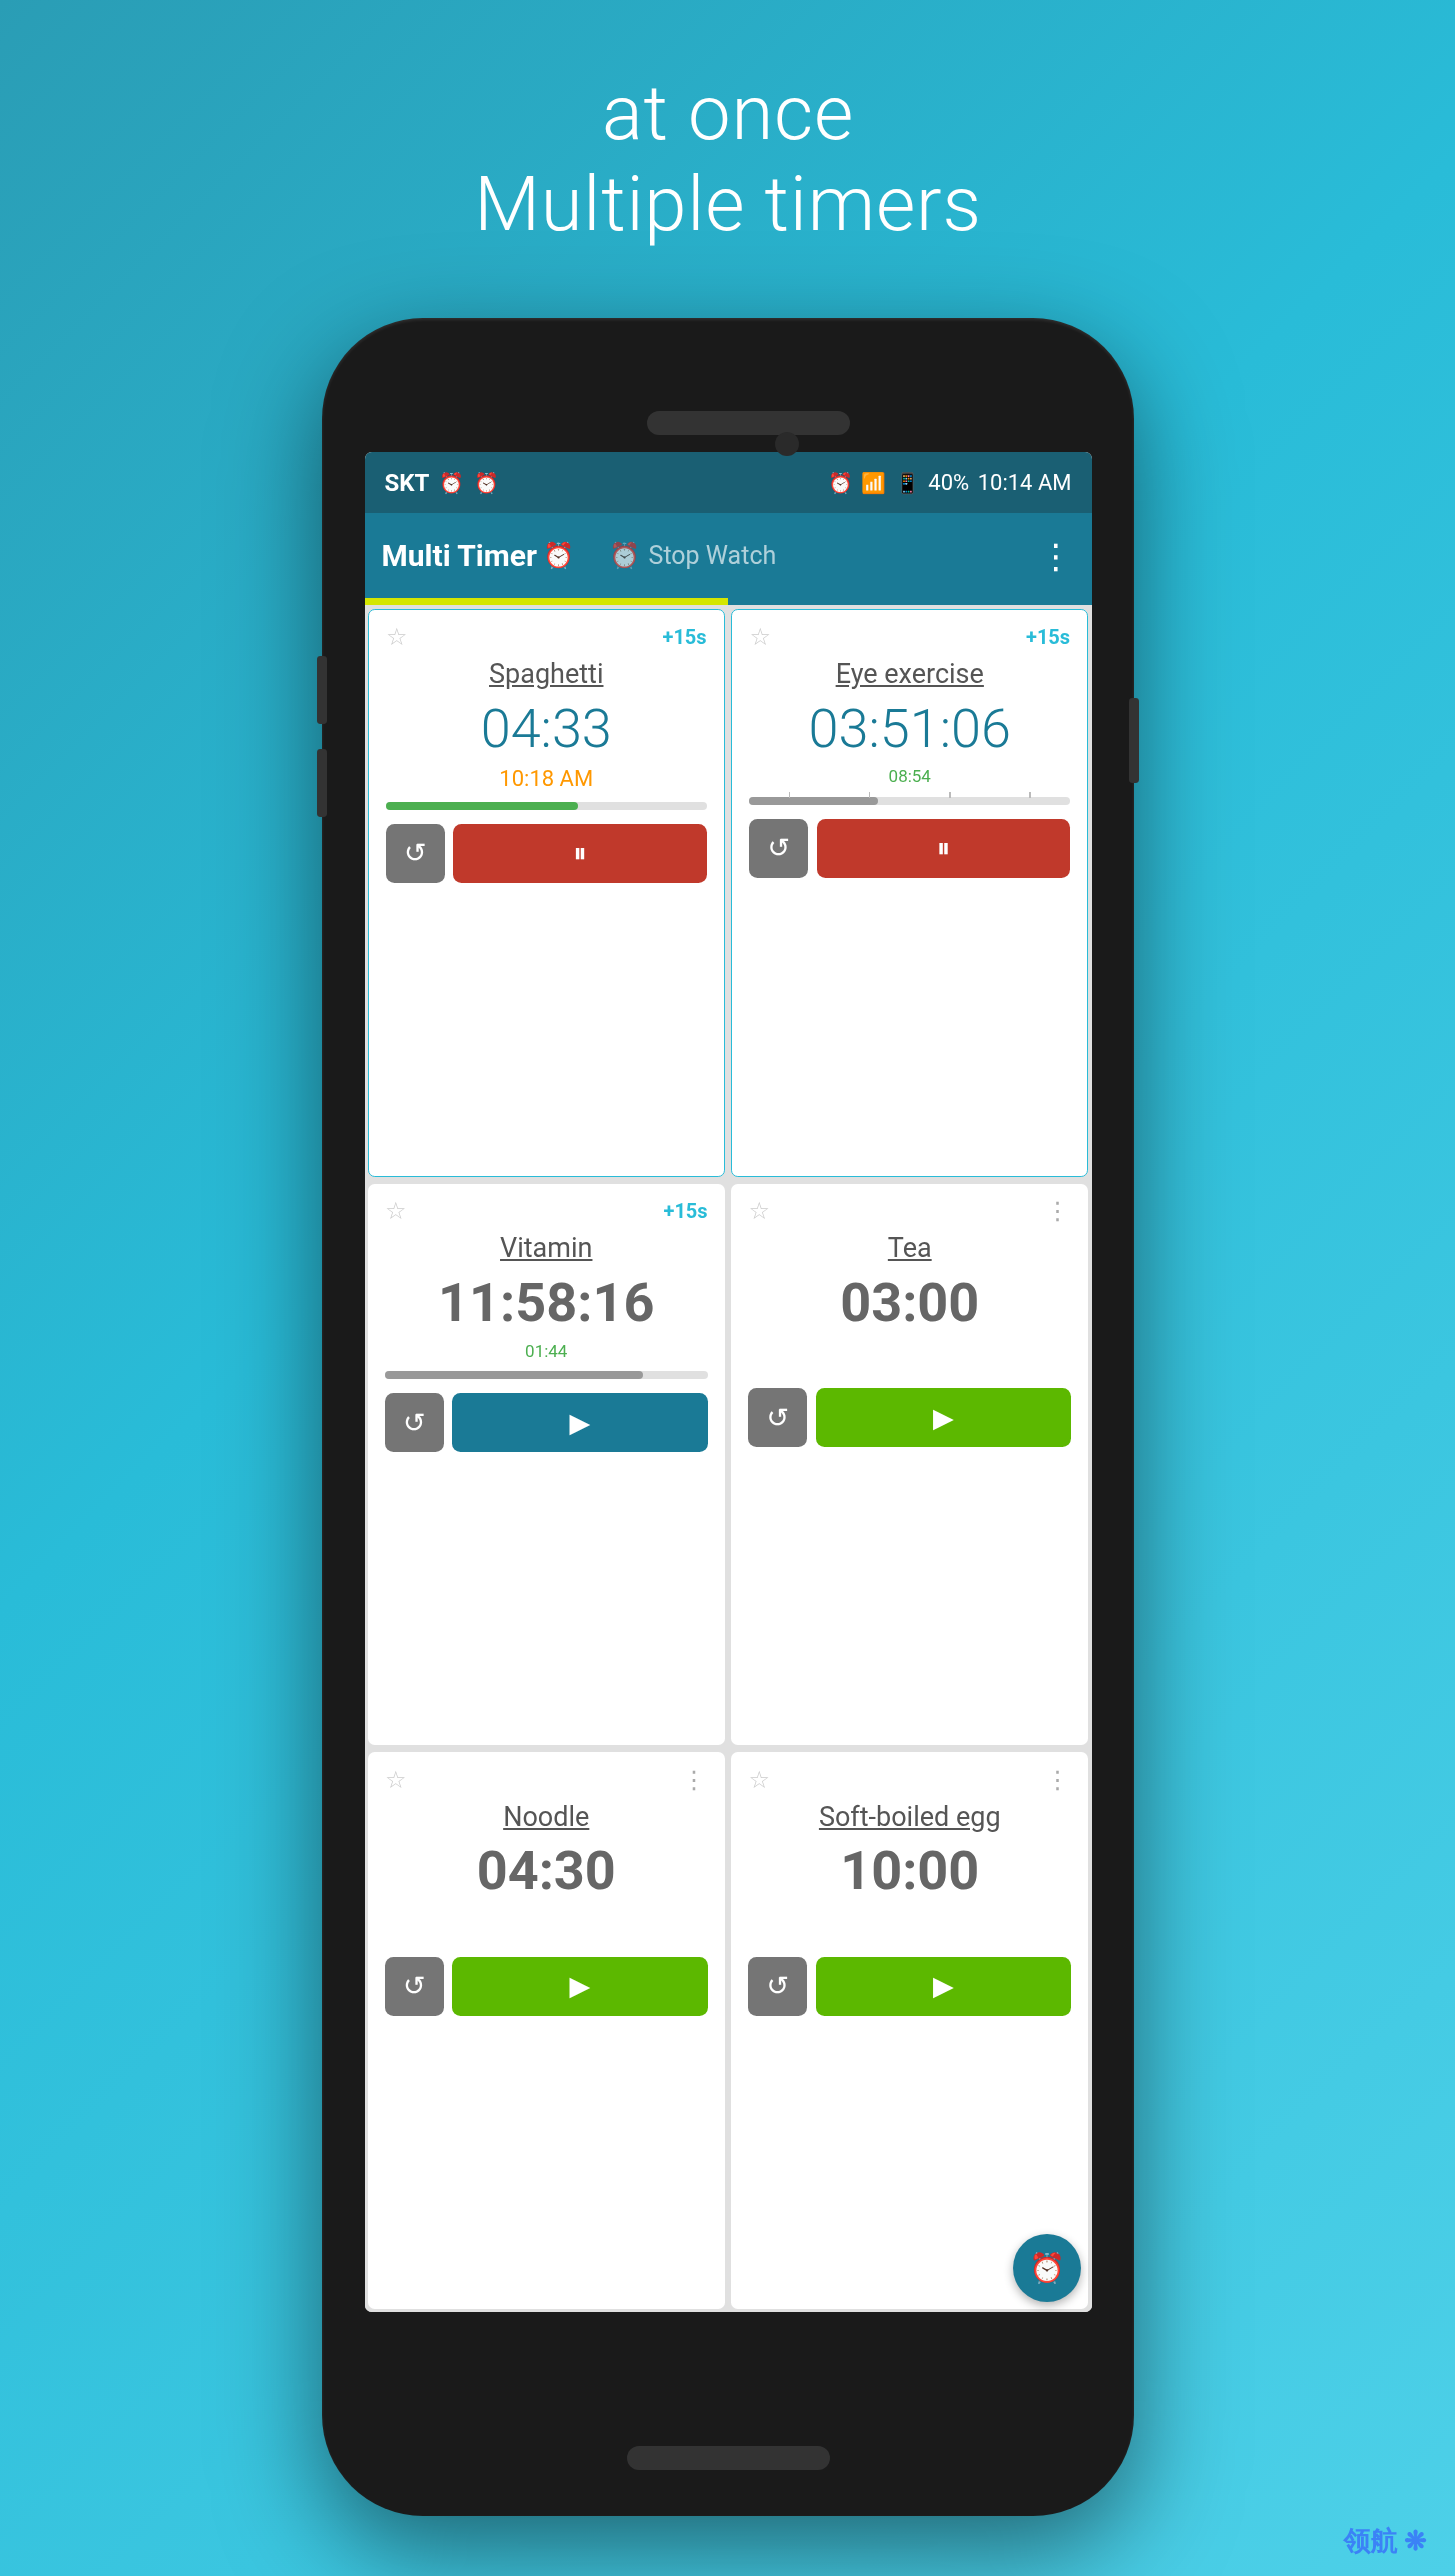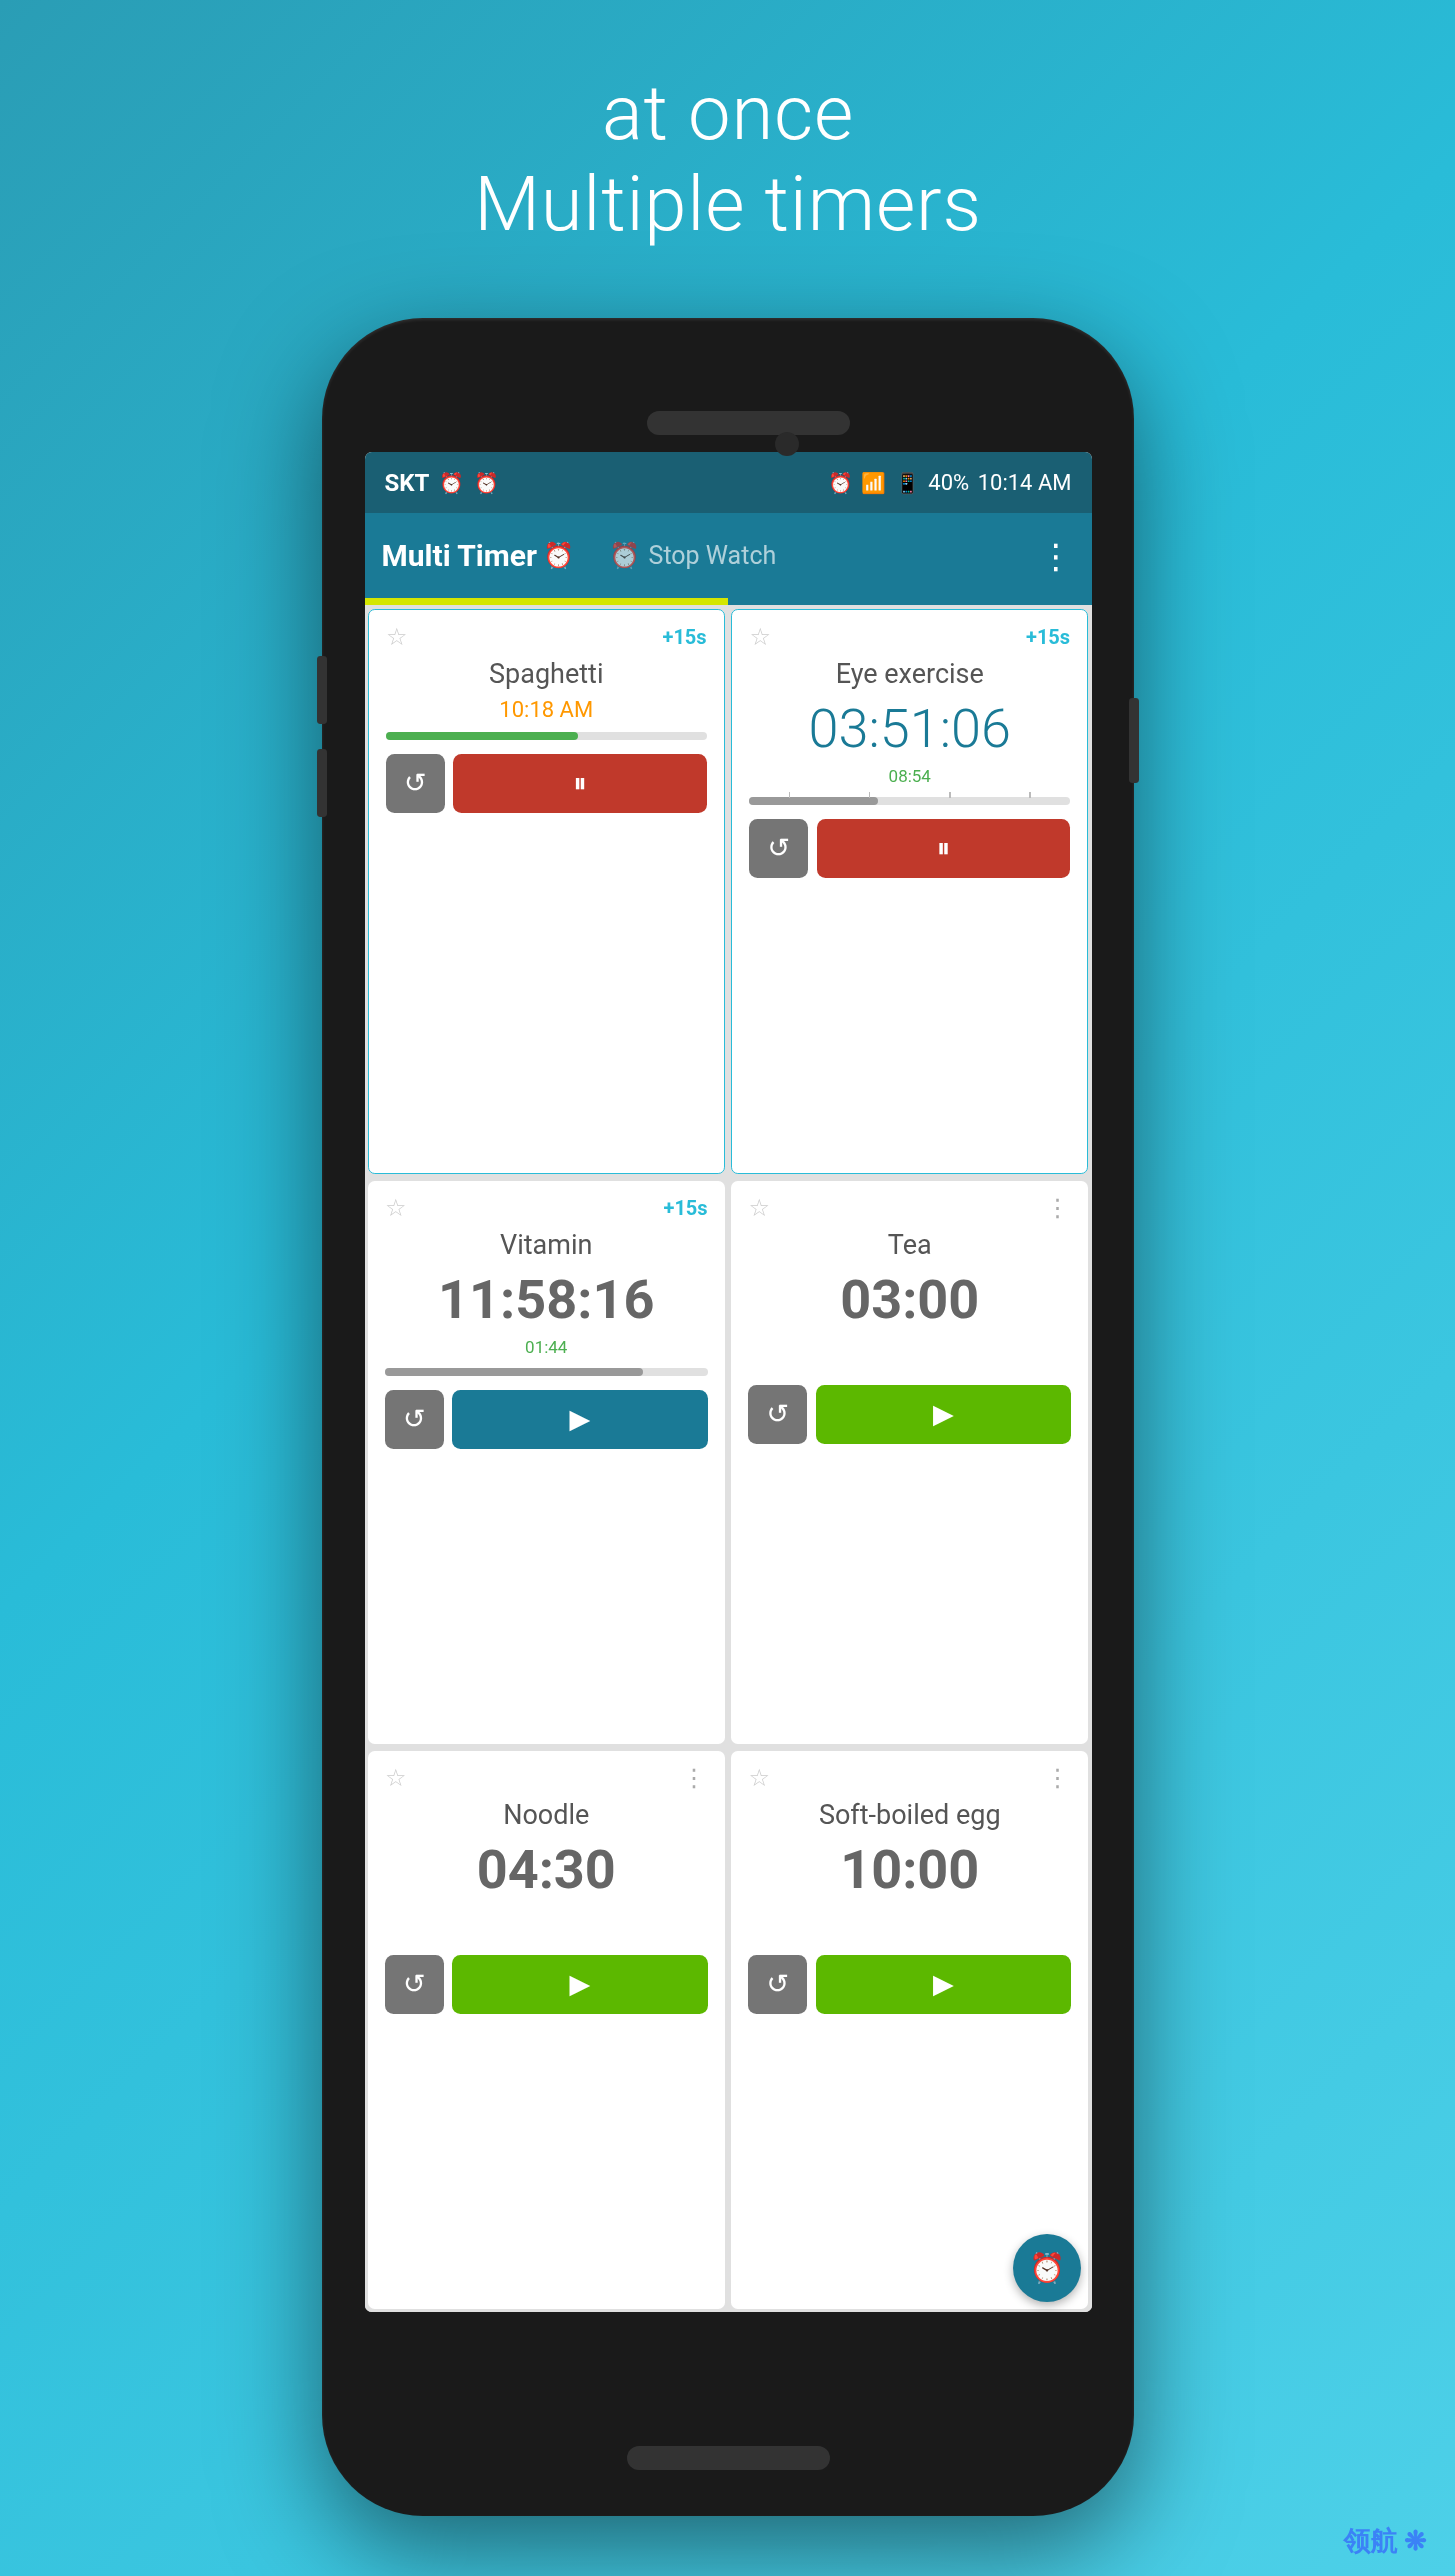--- a/index.html
+++ b/index.html
@@ -180,20 +180,21 @@
     .dots-icon {
       color: #aaa;
       font-size: 24px;
       letter-spacing: 1.7px;
     }
     .timer-name {
       text-align: center;
       font-size: 27px;
       color: #555;
       font-weight: 400;
+      text-decoration: underline;
     }
     .timer-time-running {
       text-align: center;
       font-size: 54px;
       color: #1a7a96;
       font-weight: 300;
     }
     .timer-time-stopped {
       text-align: center;
       font-size: 54px;
@@ -413,20 +414,21 @@
     </div>
 
     <div class="timer-grid">
 
       <div class="timer-card timer-card-active">
         <div class="timer-card-header">
           <span class="star-icon">☆</span>
           <span class="plus-btn">+15s</span>
         </div>
         <div class="timer-name">Spaghetti</div>
+        <div class="timer-time-running">04:33</div>
         <div class="timer-alarm">10:18 AM</div>
         <div class="progress-bar-container">
           <div class="progress-bar-fill-green"></div>
         </div>
         <div class="btn-row">
           <div class="btn-reset">↺</div>
           <div class="btn-pause">⏸</div>
         </div>
       </div>
 

